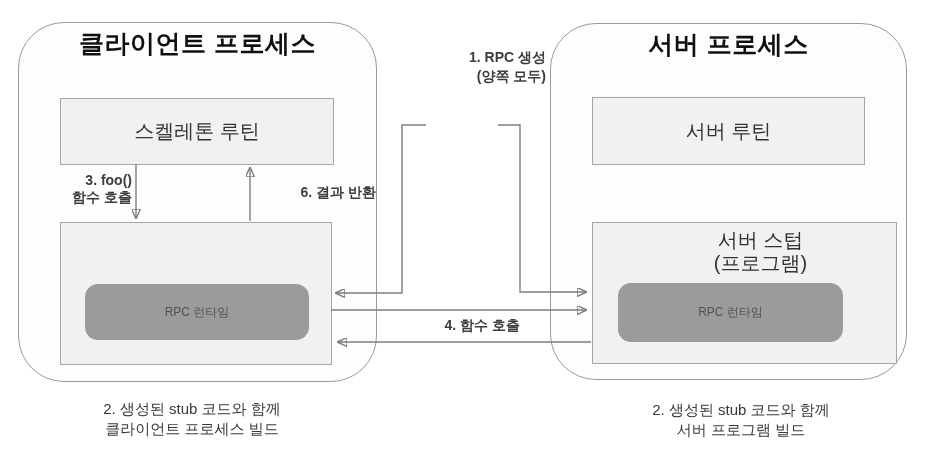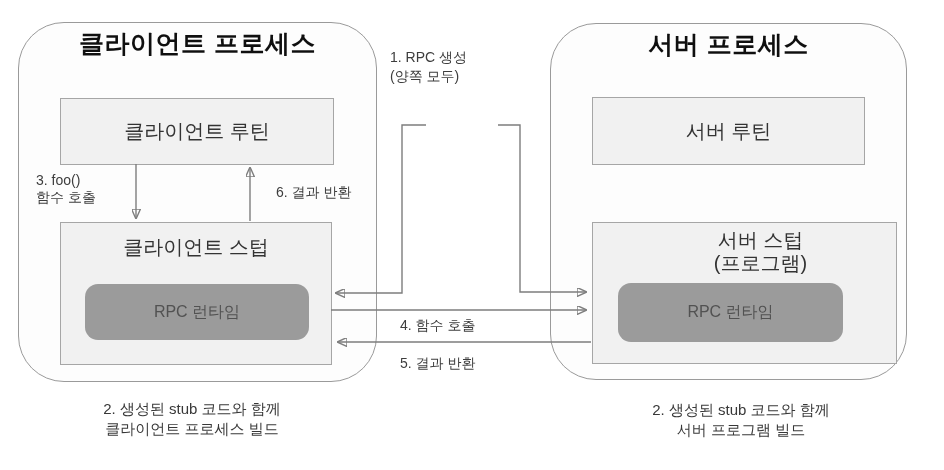--- a/index.html
+++ b/index.html
@@ -25,31 +25,31 @@
   }
   #client-routine { left:60px; top:98px;  width:272px; height:65px; }
   #server-routine { left:592px; top:97px; width:271px; height:66px; }
   #client-stub { left:60px;  top:222px; width:270px; height:141px; align-items:flex-start; }
   #server-stub { left:592px; top:222px; width:271px; height:140px; align-items:flex-start;padding-left:32px; }
   .stub-label { margin-top:13px; line-height:23px; }
   #server-stub .stub-label { margin-top:6px; }
   .runtime {
     position:absolute; background:#9b9b9b; border-radius:13px;
     display:flex; align-items:center; justify-content:center;
-    font-size:16px; color:#525252;
+    font-size:12px; color:#525252;
   }
   #client-runtime { left:24px; top:61px; width:224px; height:56px; }
   #server-runtime { left:25px; top:60px; width:225px; height:59px; }
   #idl-box {
     left:427px; top:98px; width:71px; height:57px;
     background:#ededed; font-size:26px; color:#3f3f3f; letter-spacing:1px;
   }
   .note {
     position:absolute; font-size:14px; color:#3d3d3d;
-    text-align:left; line-height:17px; white-space:nowrap;
+    text-align:right; line-height:17px; white-space:nowrap;font-weight:bold;
   }
   #note-step1 { left:390px; top:48px;  width:156px; line-height:19px; }
   #note-step3 { left:36px;  top:172px; width:96px; }
   #note-step6 { left:276px; top:184px; width:100px; }
   #note-step4 { left:400px; top:317px; width:120px; }
   #note-step5 { left:400px; top:355px; width:120px; }
   .caption {
     position:absolute; font-size:15px; color:#383838;
     text-align:center; line-height:20px;
   }
@@ -65,29 +65,28 @@
 
   <div class="process" id="client-process">
     <div class="process-title">클라이언트 프로세스</div>
   </div>
 
   <div class="process" id="server-process">
     <div class="process-title">서버 프로세스</div>
   </div>
 
   <div class="box" id="client-routine">
-    <span>클라이언트 루틴</span>
+    <span>스켈레톤 루틴</span>
   </div>
 
   <div class="box" id="server-routine">
     <span>서버 루틴</span>
   </div>
 
   <div class="box" id="client-stub">
-    <span class="stub-label">클라이언트 스텁</span>
     <div class="runtime" id="client-runtime">
       <span>RPC 런타임</span>
     </div>
   </div>
 
   <div class="box" id="server-stub">
     <span class="stub-label">
       <span>서버 스텁</span><br>
       <span>(프로그램)</span>
     </span>
@@ -122,23 +121,20 @@
   </div>
 
   <div class="note" id="note-step6">
     <span>6. 결과 반환</span>
   </div>
 
   <div class="note" id="note-step4">
     <span>4. 함수 호출</span>
   </div>
 
-  <div class="note" id="note-step5">
-    <span>5. 결과 반환</span>
-  </div>
 
   <div class="caption" id="caption-client">
     <span>2. 생성된 stub 코드와 함께</span><br>
     <span>클라이언트 프로세스 빌드</span>
   </div>
 
   <div class="caption" id="caption-server">
     <span>2. 생성된 stub 코드와 함께</span><br>
     <span>서버 프로그램 빌드</span>
   </div>

